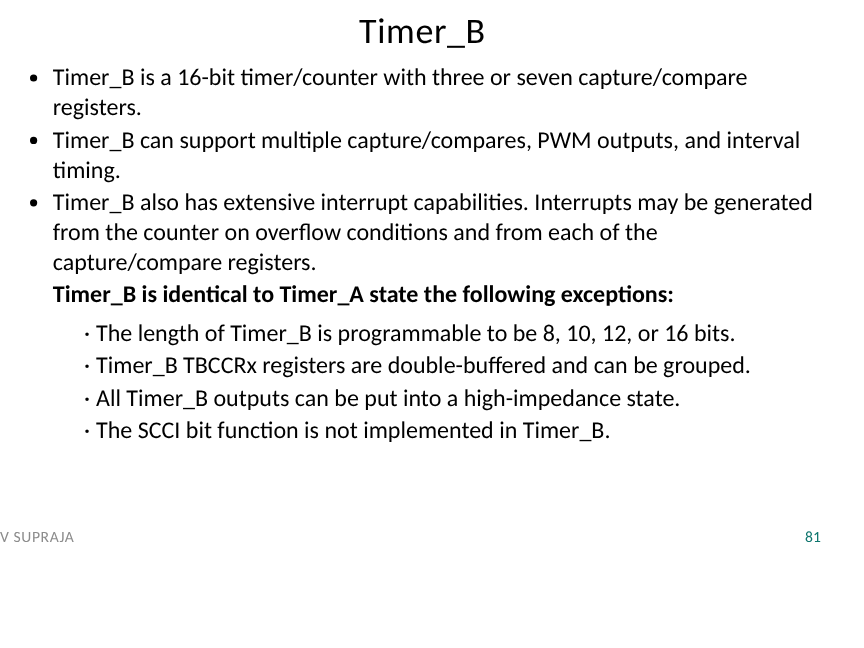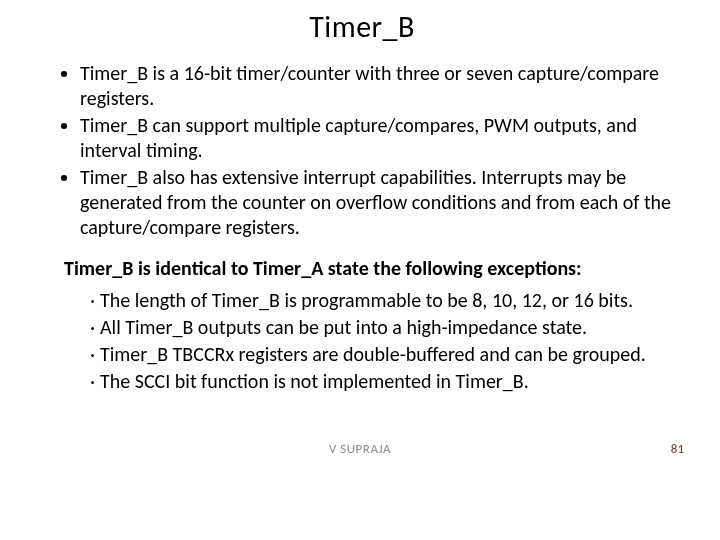--- a/index.html
+++ b/index.html
@@ -10,33 +10,33 @@
     background: #ffffff;
     font-family: Calibri, "Segoe UI", Arial, sans-serif;
     color: #000;
     position: relative;
     overflow: hidden;
   }
   .slide {
     box-sizing: border-box;
     width: 720px;
     height: 476px;
-    padding: 8px 30px 0 34px;
+    padding: 8px 30px 0 14px;
     position: relative;
   }
   .title {
     text-align: center;
     font-size: 30px;
     font-weight: 400;
     margin: 0 0 8px 0;
     letter-spacing: 0.5px;
   }
   ul.top {
     list-style: disc;
-    margin: 16px;
+    margin: 0;
     padding-left: 30px;
     font-size: 20px;
     line-height: 1.25;
   }
   ul.top > li {
     margin-bottom: 2px;
   }
   .bold-line {
     font-weight: 700;
     font-size: 20px;
@@ -51,51 +51,51 @@
   }
   .sub .dot {
     display: inline-block;
     width: 10px;
   }
   .footer-center {
     position: absolute;
     bottom: 20px;
     left: 0;
     width: 100%;
-    text-align: center;
+    text-align: left;
     color: #8c8c8c;
     font-size: 13px;
     letter-spacing: 0.5px;
   }
   .footer-right {
     position: absolute;
     bottom: 20px;
     right: 36px;
-    color: #7f1d1d;
+    color: #0f766e;
     font-size: 13px;
   }
 </style>
 </head>
 <body>
 
 <div class="slide">
 
   <h1 class="title">Timer_B</h1>
 
   <ul class="top">
     <li>Timer_B is a 16-bit timer/counter with three or seven capture/compare registers.</li>
     <li>Timer_B can support  multiple capture/compares, PWM outputs, and interval timing.</li>
     <li>Timer_B also has extensive interrupt capabilities. Interrupts may be generated from the counter on overflow conditions and from each of the capture/compare registers.</li>
   </ul>
 
   <div class="bold-line">Timer_B is identical to Timer_A state the following exceptions:</div>
 
   <div class="sub">
     <div><span class="dot">·</span><span>The length of Timer_B is programmable to be 8, 10, 12, or 16 bits.</span></div>
+    <div><span class="dot">·</span><span>Timer_B TBCCRx registers are double-buffered and can be grouped.</span></div>
     <div><span class="dot">·</span><span>All Timer_B outputs can be put into a high-impedance state.</span></div>
-    <div><span class="dot">·</span><span>Timer_B TBCCRx registers are double-buffered and can be grouped.</span></div>
     <div><span class="dot">·</span><span>The SCCI bit function is not implemented in Timer_B.</span></div>
   </div>
 
   <div class="footer-center">V SUPRAJA</div>
   <div class="footer-right">81</div>
 
 </div>
 
 </body></html>

